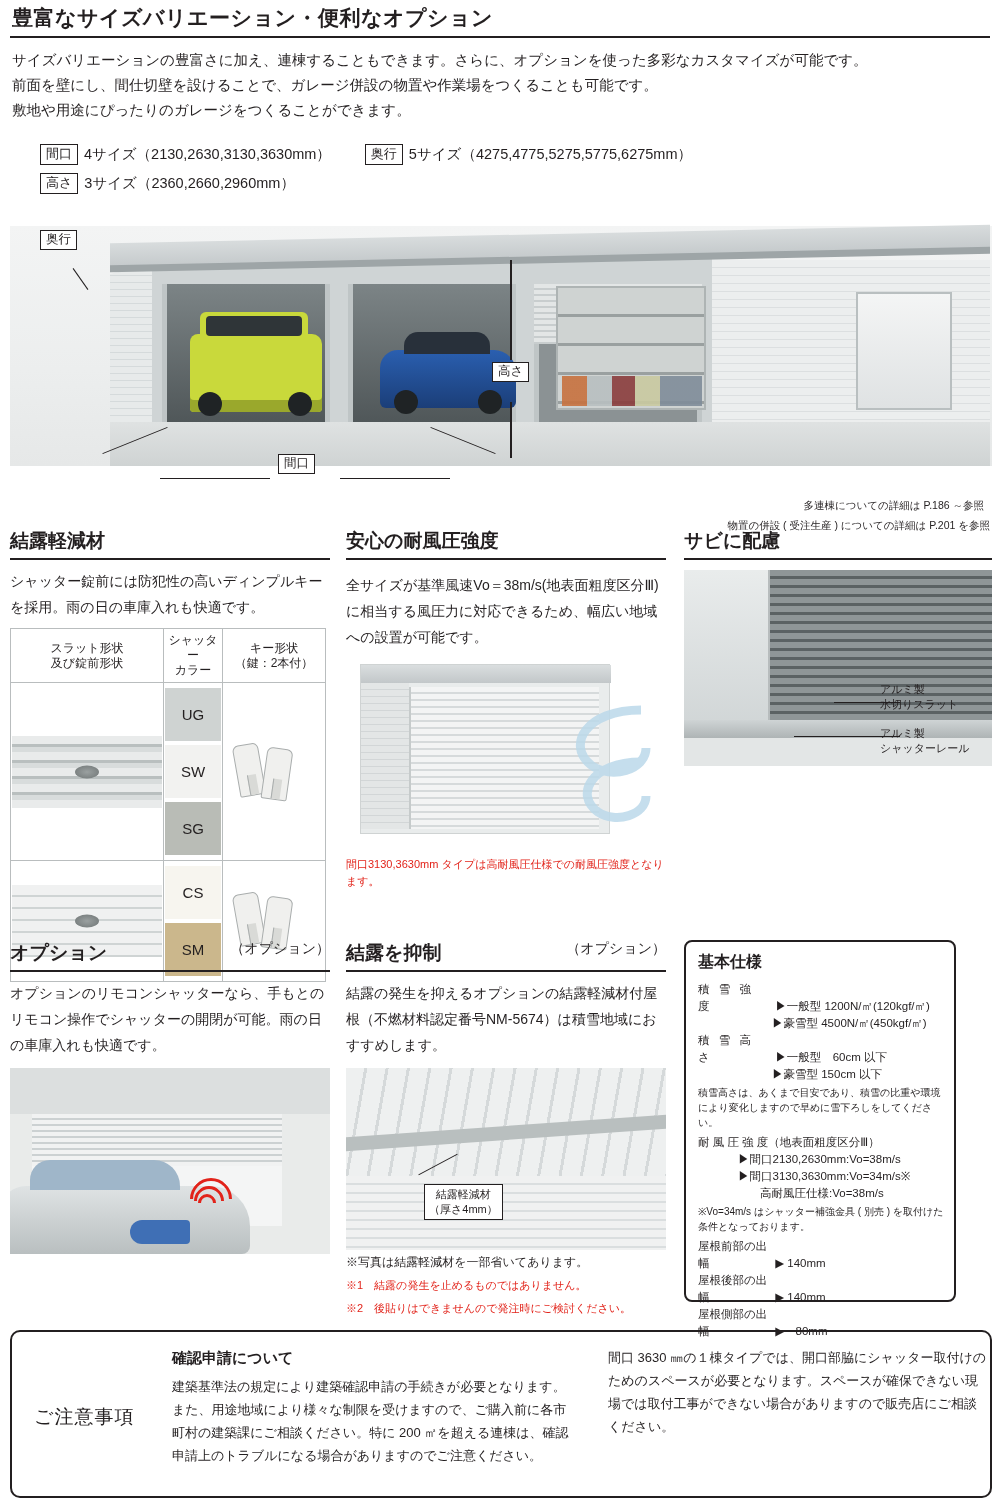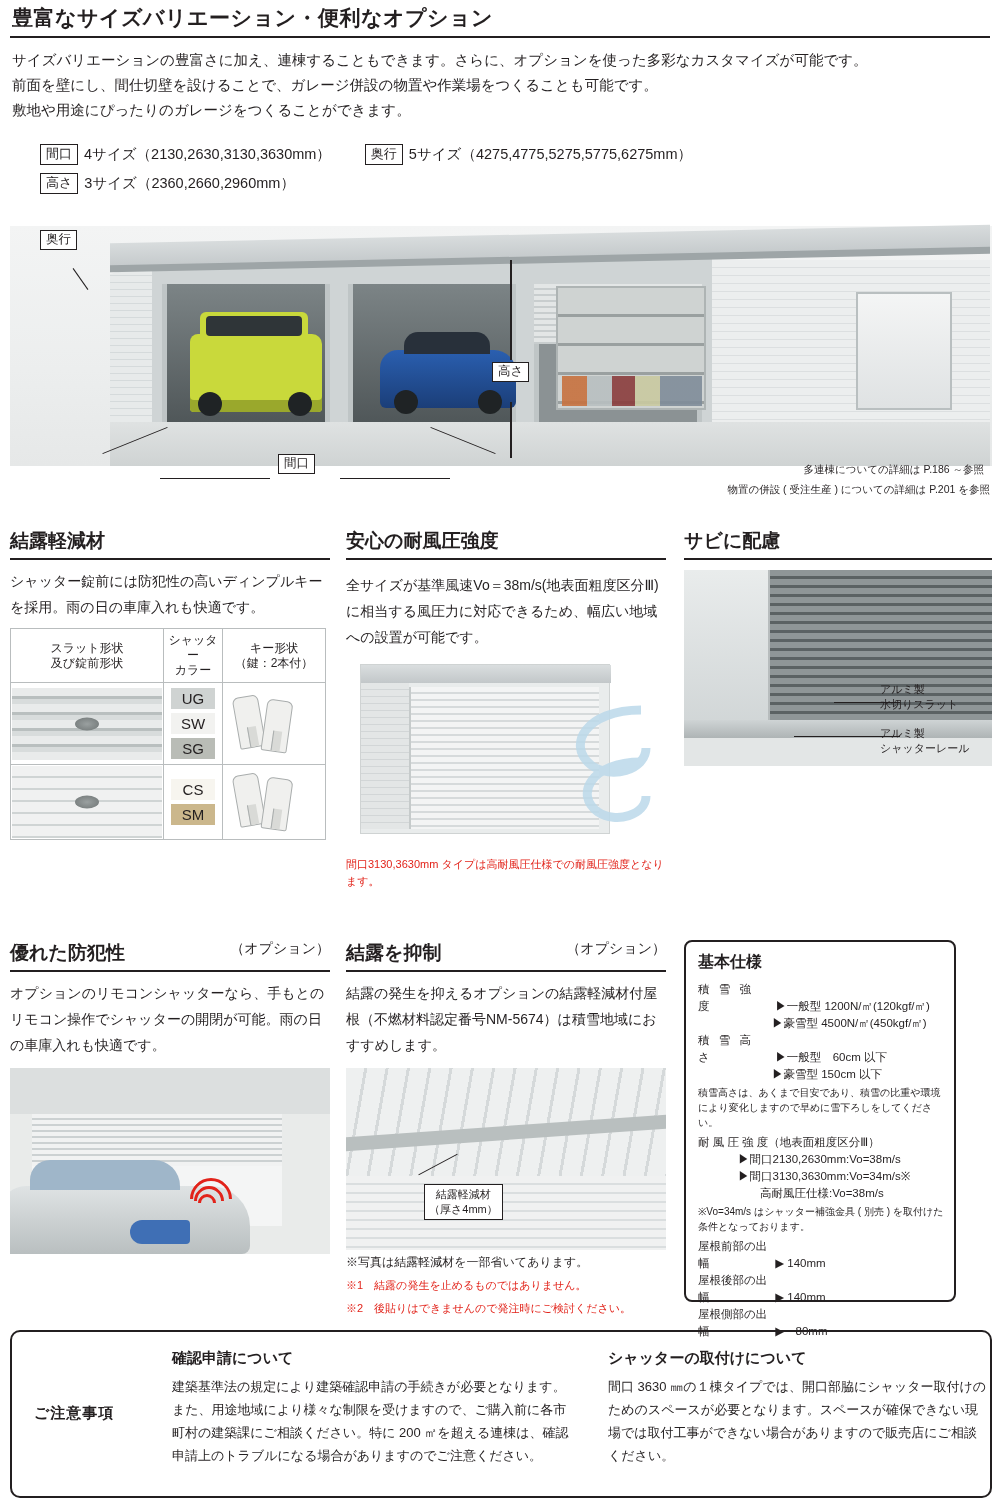--- a/index.html
+++ b/index.html
@@ -118,20 +118,21 @@
     position:absolute; border:1px solid #231f20; background:#fff;
     font-size:12.5px; padding:1px 5px 2px; line-height:15px;
   }
   .lbl-oku { left:30px; top:4px; }
   .lbl-taka { left:482px; top:136px; }
   .lbl-maguchi { left:268px; top:228px; }
   .hero-line { position:absolute; background:#231f20; }
   .hero-note {
     position:absolute; right:8px; font-size:10.5px; line-height:15px; color:#231f20;
     text-align:right;
+    margin-top:36px;
   }
 
   
   .sec-title { font-size:19px; font-weight:bold; }
   .sec-rule { height:2px; background:#231f20; margin-top:4px; }
   .body-txt { font-size:14px; line-height:26px; }
 
   .col { position:absolute; }
   .c1 { left:10px; width:320px; }
   .c2 { left:346px; width:320px; }
@@ -150,21 +151,21 @@
     width:150px; height:72px;
     background:repeating-linear-gradient(180deg,#e9ebeb 0 8px,#b9bfbf 8px 11px,#d8dcdc 11px 16px);
     position:relative;
   }
   .slat:after{
     content:""; position:absolute; left:50%; top:50%; width:24px; height:13px;
     transform:translate(-50%,-50%); border-radius:50%;
     background:radial-gradient(#9aa0a0,#6f7575);
   }
   .slat2 { background:repeating-linear-gradient(180deg,#f0f1f1 0 10px,#cfd4d4 10px 12px); }
-  .colorchip { display:block; width:44px; margin:4px auto; font-size:15px; padding:2px 0; }
+  .colorchip { display:block; width:56px; margin:4px auto; font-size:15px; padding:18px 0; }
   .ug { background:#cfd3d2; }
   .sw { background:#f2f2f0; }
   .sg { background:#b9bcb6; }
   .cs { background:#f7f5ef; }
   .sm { background:#cbb78c; }
   .keys { width:100px; height:72px; position:relative; }
   .key {
     position:absolute; width:26px; height:52px; background:#f0f0ee;
     border:1px solid #a9adad; border-radius:6px 6px 2px 2px;
   }
@@ -265,21 +266,21 @@
   .spec-rows .lbl { display:inline-block; width:74px; letter-spacing:3px; }
   .spec-rows .lbl2 { display:inline-block; width:74px; }
   .spec-small { font-size:10px; line-height:15px; }
 
   
   .notice {
     position:absolute; left:10px; top:1330px; width:982px; height:168px;
     border:2px solid #231f20; border-radius:10px;
   }
   .notice-title {
-    position:absolute; left:22px; top:72px; font-size:15px; font-weight:bold; letter-spacing:1px;
+    position:absolute; left:22px; top:72px; font-size:19px; font-weight:normal; letter-spacing:1px;
   }
   .n-col { position:absolute; top:14px; font-size:13px; line-height:23px; }
   .n-col h4 { margin:0 0 6px 0; font-size:15px; }
   .n1 { left:160px; width:400px; }
   .n2 { left:596px; width:380px; }
   .n1 h4, .n2 h4 { border-bottom:0; }
 </style>
 </head>
 <body>
 
@@ -440,21 +441,21 @@
       </div>
       <div class="callout" style="left:196px; top:156px;">
         <div>アルミ製</div>
         <div>シャッターレール</div>
       </div>
     </div>
   </div>
 
   <div class="col c1 row2">
     <div class="sec-title">
-      <span>優れた防犯性</span>
+      <span>オプション</span>
       <span class="opt">（オプション）</span>
     </div>
     <div class="sec-rule"></div>
     <div class="body-txt" style="margin-top:8px;">オプションのリモコンシャッターなら、手もとのリモコン操作でシャッターの開閉が可能。雨の日の車庫入れも快適です。</div>
     <div class="remotebox">
       <div class="rb-wall"></div>
       <div class="rb-sh"></div>
       <div class="rb-open"></div>
       <div class="car"></div>
       <div class="hand"></div>
@@ -532,18 +533,17 @@
     </div>
   </div>
 
   <div class="notice">
     <div class="notice-title">ご注意事項</div>
     <div class="n-col n1">
       <h4>確認申請について</h4>
       <div>建築基準法の規定により建築確認申請の手続きが必要となります。また、用途地域により様々な制限を受けますので、ご購入前に各市町村の建築課にご相談ください。特に 200 ㎡を超える連棟は、確認申請上のトラブルになる場合がありますのでご注意ください。</div>
     </div>
     <div class="n-col n2">
-      <h4>シャッターの取付けについて</h4>
       <div>間口 3630 ㎜の１棟タイプでは、開口部脇にシャッター取付けのためのスペースが必要となります。スペースが確保できない現場では取付工事ができない場合がありますので販売店にご相談ください。</div>
     </div>
   </div>
 
 </div>
 
 </body></html>

